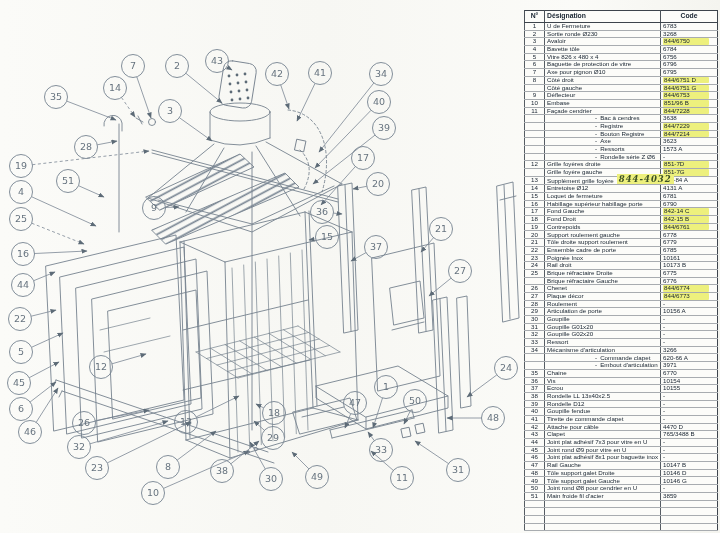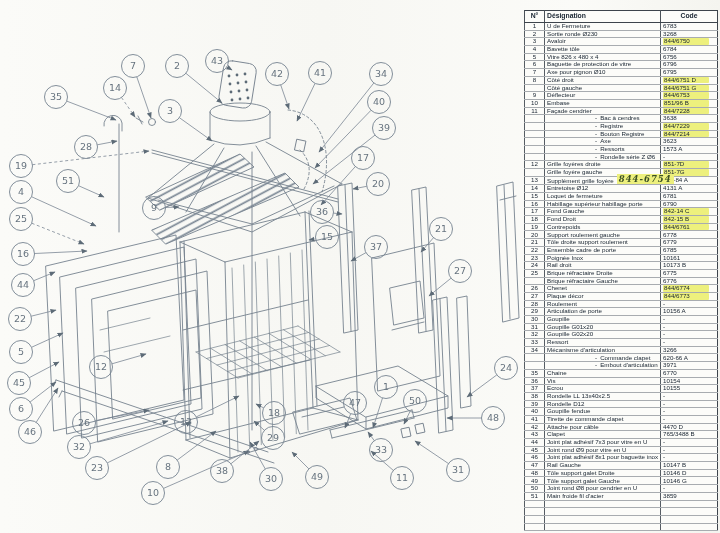--- a/index.html
+++ b/index.html
@@ -543,21 +543,21 @@
           <td class="c-des">Grille foyères droite</td>
           <td class="c-code"><span class="hl">851-7D</span></td>
         </tr>
         <tr>
           <td class="c-no">&nbsp;</td>
           <td class="c-des">Grille foyère gauche</td>
           <td class="c-code"><span class="hl">851-7G</span></td>
         </tr>
         <tr>
           <td class="c-no">13</td>
-          <td class="c-des ovf">Supplément grille foyère<span class="hand">844-6754</span></td>
+          <td class="c-des ovf">Supplément grille foyère<span class="hand">844-4032</span></td>
           <td class="c-code">851-84 A</td>
         </tr>
         <tr>
           <td class="c-no">14</td>
           <td class="c-des">Entretoise Ø12</td>
           <td class="c-code">4131 A</td>
         </tr>
         <tr>
           <td class="c-no">15</td>
           <td class="c-des">Loquet de fermeture</td>

